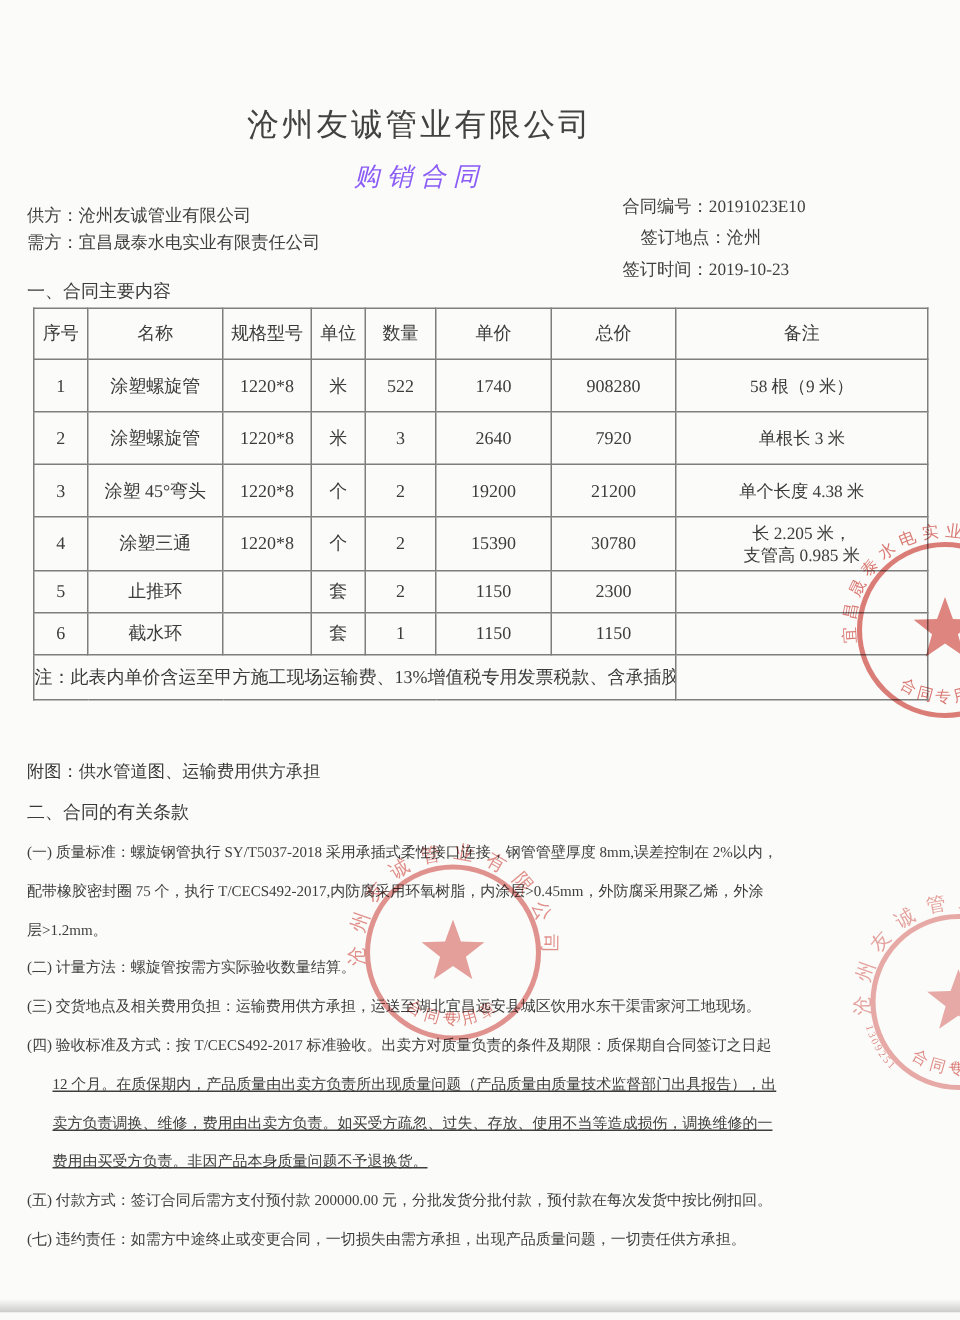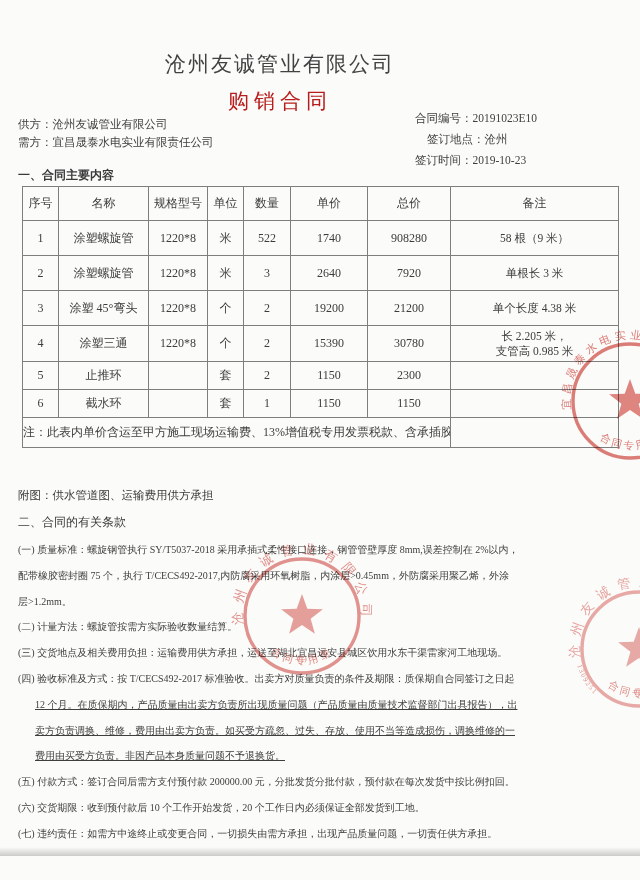--- a/index.html
+++ b/index.html
@@ -1,22 +1,22 @@
 <!DOCTYPE html>
 <html><head>
 <meta charset="utf-8">
 <style>
   html,body{margin:0;padding:0;}
   body{width:640px;height:880px;overflow:hidden;background:#fbfbf9;}
   .page{position:relative;width:640px;height:856px;overflow:hidden;
-        font-family:"Liberation Serif","DejaVu Serif",serif;color:#3d3d3d;}
+        font-family:"Liberation Serif","DejaVu Serif",serif;color:#3d3d3d;margin-top:19px;}
   .abs{position:absolute;white-space:nowrap;}
   .titles{position:absolute;left:0;width:560px;text-align:center;}
   .t1{top:50px;font-size:21px;letter-spacing:2px;color:#424242;}
-  .t2{top:87px;font-size:21px;letter-spacing:5px;color:#b91c1c;}
+  .t2{top:87px;font-size:17px;letter-spacing:5px;color:#8b5cf6;font-style:italic;}
   .info{font-size:11.5px;color:#3f3f3f;}
   .sec{font-size:12px;color:#3a3a3a;}
   table.main{position:absolute;left:22px;top:186px;width:596px;border-collapse:collapse;table-layout:fixed;}
   table.main th,table.main td{border:1px solid #7e7e7e;font-weight:normal;font-size:12px;
         text-align:center;padding:0;color:#3c3c3c;overflow:hidden;}
   table.main .rk{font-size:11.5px;}
   td.noteCell{text-align:left;padding-left:6px;font-size:10px;white-space:nowrap;}
   td.amtLabel{font-size:12px;}
   .terms{position:absolute;left:18px;top:537px;width:618px;font-size:10px;color:#3e3e3e;}
   .terms div{line-height:25.8px;white-space:nowrap;}
@@ -43,21 +43,21 @@
   <div class="abs info" style="left:415px;top:111px;">
     <span>合同编号：</span><span>20191023E10</span>
   </div>
   <div class="abs info" style="left:427px;top:132px;">
     <span>签订地点：</span><span>沧州</span>
   </div>
   <div class="abs info" style="left:415px;top:153px;">
     <span>签订时间：</span><span>2019-10-23</span>
   </div>
 
-  <div class="abs sec" style="left:18px;top:167px;font-weight:bold;">一、合同主要内容</div>
+  <div class="abs sec" style="left:18px;top:167px;">一、合同主要内容</div>
 
   <table class="main">
     <colgroup>
       <col style="width:36px">
         <col style="width:90px">
         <col style="width:59px">
         <col style="width:36px">
       <col style="width:47px">
         <col style="width:77px">
         <col style="width:83px">
@@ -151,21 +151,20 @@
     <div>(一) 质量标准：螺旋钢管执行 SY/T5037-2018 采用承插式柔性接口连接，钢管管壁厚度 8mm,误差控制在 2%以内，</div>
     <div>配带橡胶密封圈 75 个，执行 T/CECS492-2017,内防腐采用环氧树脂，内涂层&gt;0.45mm，外防腐采用聚乙烯，外涂</div>
     <div>层&gt;1.2mm。</div>
     <div>(二) 计量方法：螺旋管按需方实际验收数量结算。</div>
     <div>(三) 交货地点及相关费用负担：运输费用供方承担，运送至湖北宜昌远安县城区饮用水东干渠雷家河工地现场。</div>
     <div>(四) 验收标准及方式：按 T/CECS492-2017 标准验收。出卖方对质量负责的条件及期限：质保期自合同签订之日起</div>
     <div class="ind">12 个月。在质保期内，产品质量由出卖方负责所出现质量问题（产品质量由质量技术监督部门出具报告），出</div>
     <div class="ind">卖方负责调换、维修，费用由出卖方负责。如买受方疏忽、过失、存放、使用不当等造成损伤，调换维修的一</div>
     <div class="ind">费用由买受方负责。非因产品本身质量问题不予退换货。</div>
     <div>(五) 付款方式：签订合同后需方支付预付款 200000.00 元，分批发货分批付款，预付款在每次发货中按比例扣回。</div>
-    <div>(六) 交货期限：收到预付款后 10 个工作开始发货，20 个工作日内必须保证全部发货到工地。</div>
     <div>(七) 违约责任：如需方中途终止或变更合同，一切损失由需方承担，出现产品质量问题，一切责任供方承担。</div>
   </div>
 
   <svg class="stamp" style="left:555px;top:326px;" width="150" height="150" viewBox="0 0 150 150">
     <circle cx="75" cy="75" r="57" fill="none" stroke="#cf3d36" stroke-width="3.4" opacity="0.85"></circle>
     <path id="arcB1" d="M 17,88 A 60,60 0 1 1 133,88" fill="none"></path>
     <path id="arcB2" d="M 35,103 A 50,50 0 0 0 115,103" fill="none"></path>
     <text font-size="11" letter-spacing="4" fill="#cf3d36" opacity="0.88">
       <textPath href="#arcB1" startOffset="50%" text-anchor="middle">宜昌晟泰水电实业有限责任公司</textPath>
     </text>

